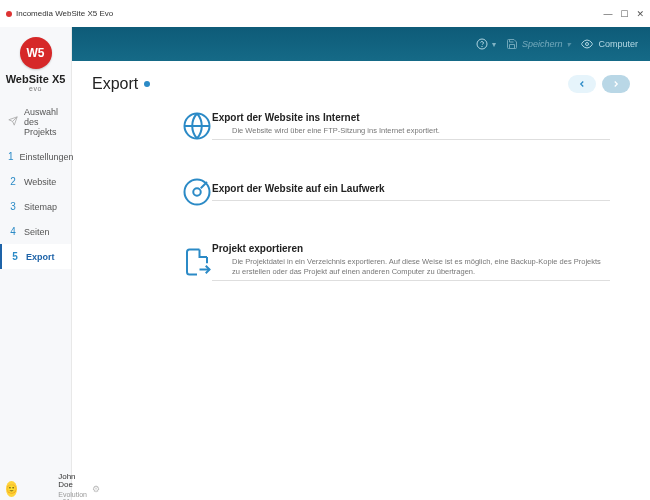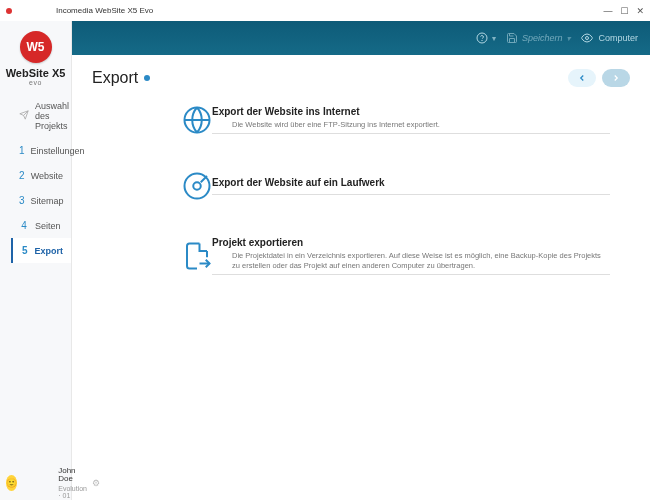--- a/index.html
+++ b/index.html
@@ -1,30 +1,30 @@
 <!DOCTYPE html>
 <html><head>
 <meta charset="utf-8">
 <style>
 * { margin: 0; padding: 0; box-sizing: border-box; font-family: "Segoe UI", Arial, sans-serif; }
 html, body { width: 650px; height: 500px; overflow: hidden; background: #fff; }
 
-.titlebar { height: 21px; display: flex; align-items: center; padding: 0 6px; font-size: 8px; color: #333; background: #fff; border-bottom: 0; gap: 40px; }
+.titlebar { height: 27px; display: flex; align-items: center; padding: 0 6px; font-size: 8px; color: #333; background: #fff; border-bottom: 0; }
 .titlebar .dot { width: 6px; height: 6px; border-radius: 50%; background: #d33; margin-right: 4px; }
 .titlebar .win-controls { margin-left: auto; display: flex; gap: 8px; font-size: 9px; color: #555; }
 
 .wrapper { display: flex; height: 484px; }
 
 .sidebar { width: 72px; background: #f7f8fa; display: flex; flex-direction: column; border-right: 1px solid #e8e8e8; }
 .brand { display: flex; flex-direction: column; align-items: center; padding: 10px 0 8px; }
 .brand-logo { width: 32px; height: 32px; border-radius: 50%; background: #d62828; display: flex; align-items: center; justify-content: center; color: #fff; font-weight: 700; font-size: 12px; box-shadow: 0 1px 2px rgba(0,0,0,.2); }
 .brand-name { font-size: 11px; font-weight: 700; margin-top: 4px; color: #222; }
 .brand-sub { font-size: 7px; color: #777; letter-spacing: .5px; }
 
-.nav { display: flex; flex-direction: column; margin-left: 11px; }
+.nav { display: flex; flex-direction: column; }
 .nav-item { display: flex; align-items: center; padding: 7px 8px; font-size: 9px; color: #555; cursor: pointer; gap: 6px; }
 .nav-item .num { color: #2b8ac6; font-weight: 400; width: 10px; text-align: center; font-size: 10px;}
 .nav-item .icon-send { color: #aaa; }
 .nav-item.active { background: #fff; color: #1e63a8; font-weight: 600; border-left: 2px solid #1e63a8;}
 .nav-item.active .num { font-weight: 700; }
 
 .sidebar-footer { margin-top: auto; padding: 6px; display: flex; align-items: center; gap: 5px; font-size: 8px; color: #333; }
 .avatar { width: 16px; height: 16px; border-radius: 50%; background: #ffd43b; display: flex; align-items: center; justify-content: center; font-size: 9px; }
 .user-meta { display: flex; flex-direction: column; line-height: 1; margin-left: 36px; }
 .user-meta small { color: #999; font-size: 7px; margin-top: 2px; }

